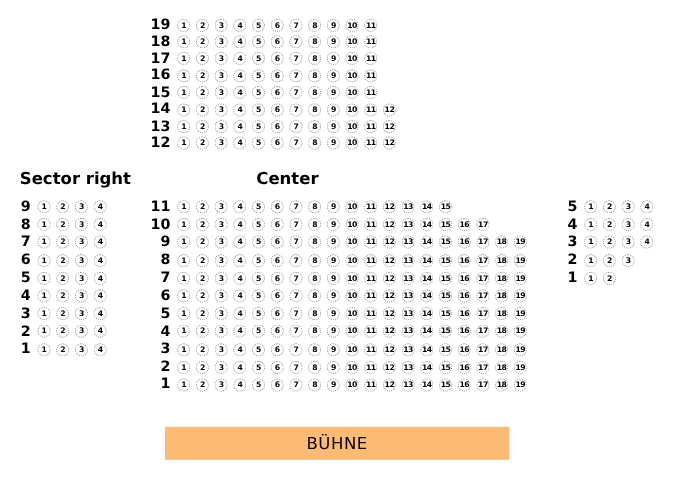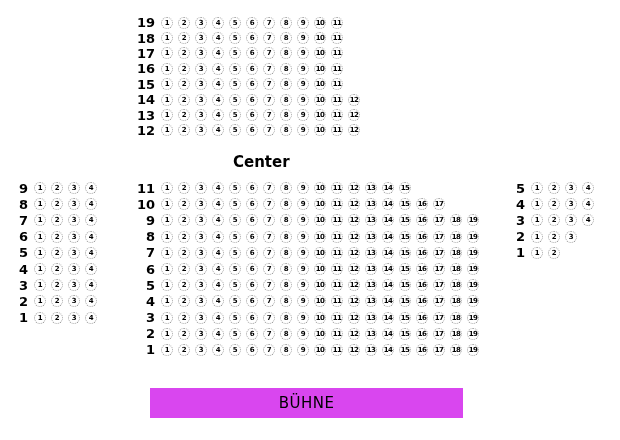--- a/index.html
+++ b/index.html
@@ -178,20 +178,21 @@
         <span class="seat" style="border-color: rgb(153, 153, 153); color: rgb(0, 0, 0);">6</span>
         <span class="seat" style="border-color: rgb(153, 153, 153); color: rgb(0, 0, 0);">7</span>
         <span class="seat" style="border-color: rgb(153, 153, 153); color: rgb(0, 0, 0);">8</span>
         <span class="seat" style="border-color: rgb(153, 153, 153); color: rgb(0, 0, 0);">9</span>
         <span class="seat" style="border-color: rgb(153, 153, 153); color: rgb(0, 0, 0);">10</span>
         <span class="seat" style="border-color: rgb(153, 153, 153); color: rgb(0, 0, 0);">11</span>
         <span class="seat" style="border-color: rgb(153, 153, 153); color: rgb(0, 0, 0);">12</span>
       </div>
     </div>
 
+  <div class="section-title" style="left:18px; top:154px;">Sector right</div>
 
   <div class="section-title" style="left:233px; top:154px;">Center</div>
 
 
   <div class="block" id="block-sector_right" style="left:14px; top:180px;">
       <div class="seat-row" style="height: 16.2px;">
         <span class="row-label" style="width: 14px;">9</span>
         <span class="seat" style="border-color: rgb(153, 153, 153); color: rgb(0, 0, 0);">1</span>
         <span class="seat" style="border-color: rgb(153, 153, 153); color: rgb(0, 0, 0);">2</span>
         <span class="seat" style="border-color: rgb(153, 153, 153); color: rgb(0, 0, 0);">3</span>
@@ -522,17 +523,17 @@
         <span class="seat" style="border-color: rgb(153, 153, 153); color: rgb(0, 0, 0);">2</span>
         <span class="seat" style="border-color: rgb(153, 153, 153); color: rgb(0, 0, 0);">3</span>
       </div>
       <div class="seat-row" style="height: 16.2px;">
         <span class="row-label" style="width: 14px;">1</span>
         <span class="seat" style="border-color: rgb(153, 153, 153); color: rgb(0, 0, 0);">1</span>
         <span class="seat" style="border-color: rgb(153, 153, 153); color: rgb(0, 0, 0);">2</span>
       </div>
     </div>
 
-  <div class="stage" style="background: #d946ef; color: rgb(0, 0, 0);">
+  <div class="stage" style="background: #fdba74; color: rgb(0, 0, 0);">
     <span>BÜHNE</span>
   </div>
 
 </div>
 
 </body></html>

